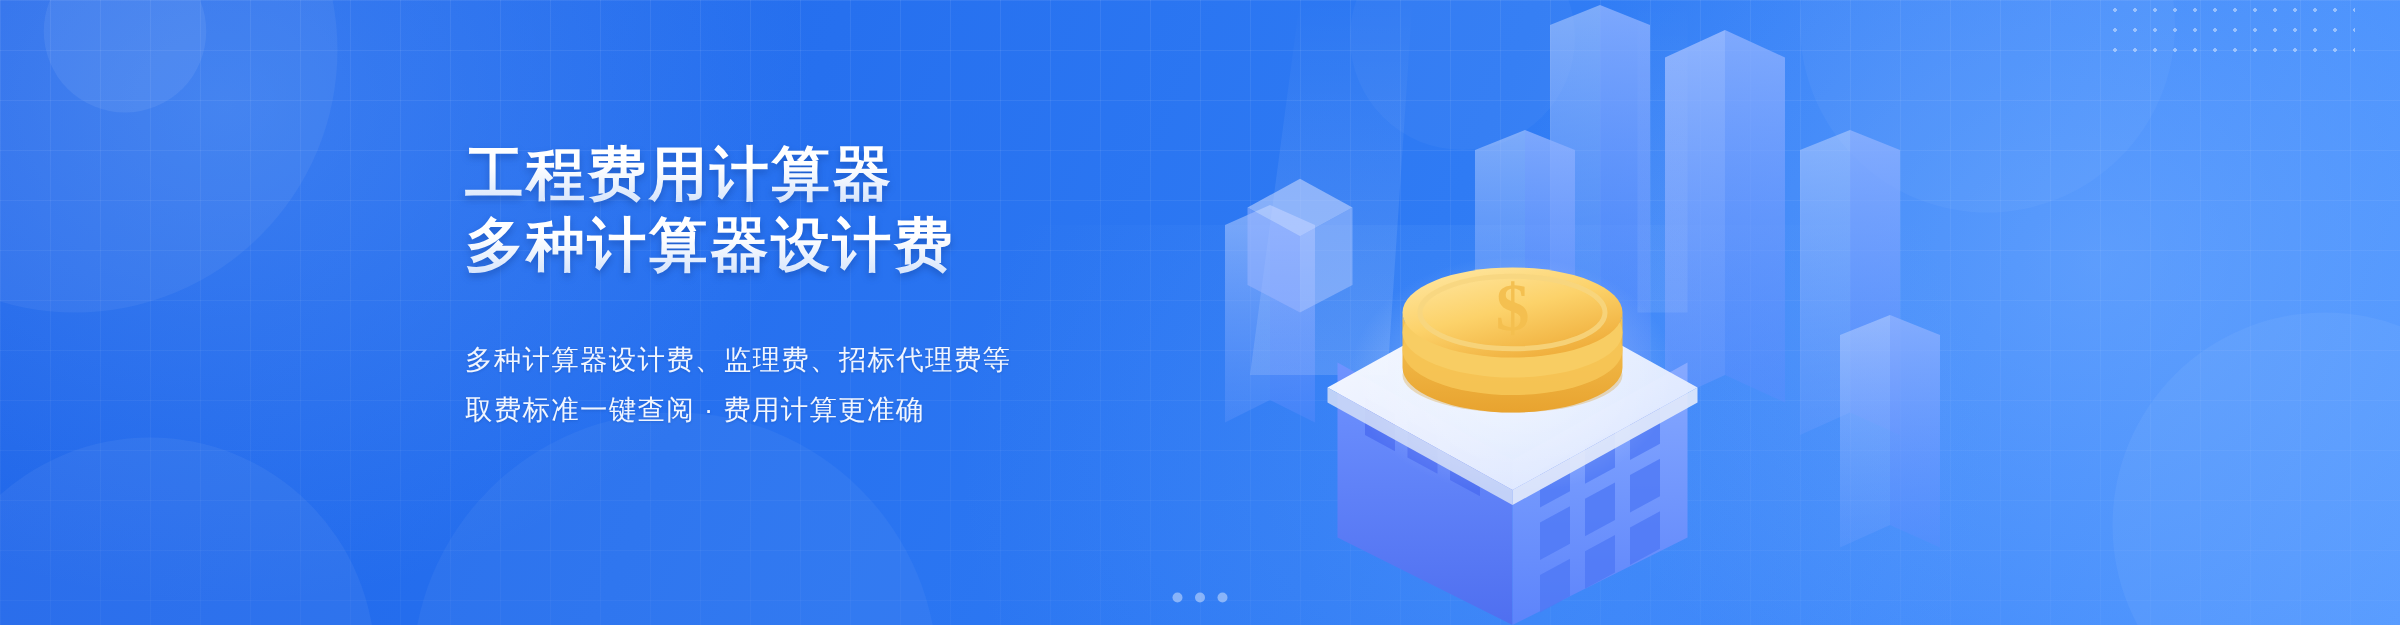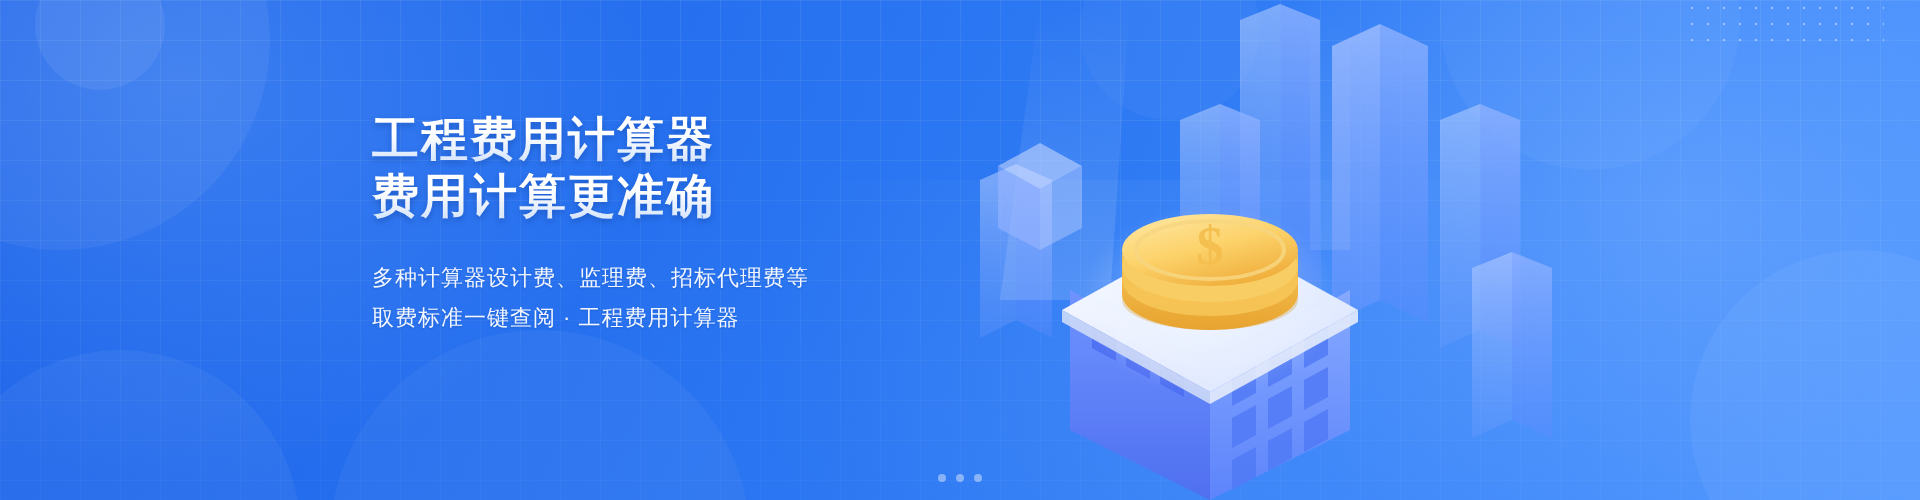--- a/index.html
+++ b/index.html
@@ -53,21 +53,21 @@
   
   .copy{position:absolute;left:372px;top:110px;width:560px;}
   .headline{
     font-size:47px;line-height:57px;font-weight:bold;letter-spacing:2px;
     background:linear-gradient(180deg,#ffffff 40%,#cfe0fb 100%);
     -webkit-background-clip:text;background-clip:text;color:transparent;
     -webkit-text-fill-color:transparent;
     filter:drop-shadow(0 3px 3px rgba(10,50,130,.35));
     white-space:nowrap;
   }
-  .sub{margin-top:34px;color:#f1f6ff;font-size:22px;line-height:40px;letter-spacing:1px;
+  .sub{margin-top:44px;color:#f1f6ff;font-size:22px;line-height:40px;letter-spacing:1px;
        text-shadow:0 1px 2px rgba(10,50,130,.25);white-space:nowrap;}
 
   
   .illus{position:absolute;left:880px;top:0;width:1040px;height:500px;}
   .illus svg{display:block;}
 
   
   .pager{position:absolute;left:0;right:0;bottom:18px;display:flex;justify-content:center;gap:10px;}
   .pager span{width:8px;height:8px;border-radius:50%;background:rgba(255,255,255,.42);display:block;}
 </style>
@@ -205,23 +205,23 @@
         <ellipse cx="330" cy="250" rx="88" ry="36" fill="url(#coinTop)"></ellipse>
         <ellipse cx="330" cy="250" rx="74" ry="29" fill="none" stroke="#f7d680" stroke-width="4" opacity=".85"></ellipse>
         <text x="330" y="264" text-anchor="middle" font-family="'Liberation Serif',serif" font-size="54" font-weight="bold" fill="#f4bf4f" opacity=".95">$</text>
       </g>
     </svg>
 
   </div>
 
   <div class="copy">
     <div class="headline">工程费用计算器</div>
-    <div class="headline">费用计算更准确</div>
+    <div class="headline">多种计算器设计费</div>
     <div class="sub">多种计算器设计费、监理费、招标代理费等</div>
-    <div class="sub" style="margin-top:0">取费标准一键查阅 · 工程费用计算器</div>
+    <div class="sub" style="margin-top:0">取费标准一键查阅 · 费用计算更准确</div>
   </div>
 
   <div class="pager">
     <span></span>
     <span></span>
     <span></span>
   </div>
 
 </div>
 

